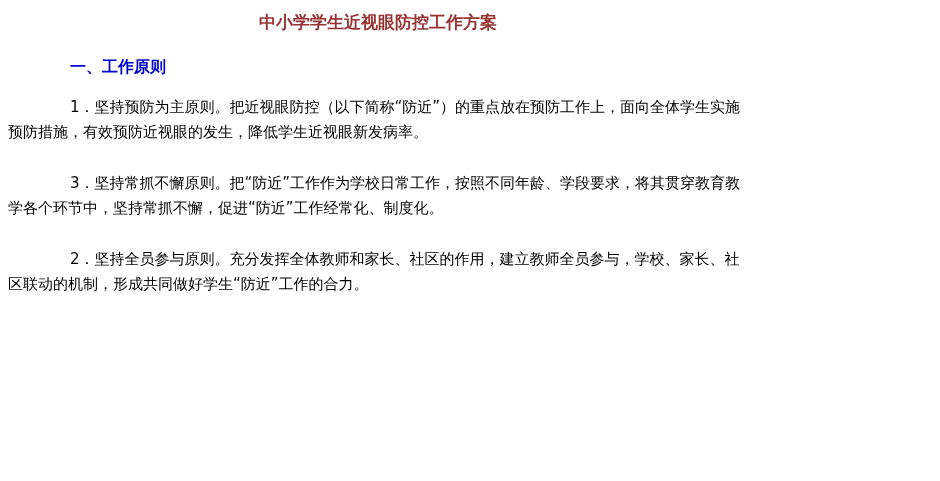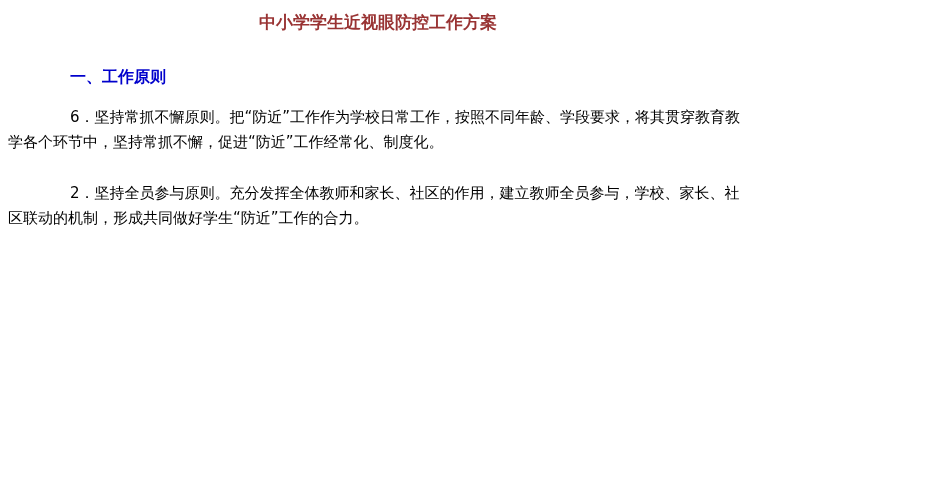--- a/index.html
+++ b/index.html
@@ -28,38 +28,39 @@
   .para {
     font-size: 15px;
     line-height: 25px;
     text-indent: 62px;
     color: var(--body, #000000);
   }
   .intro {
     margin: 23px 0 0 0;
   }
   .section-heading {
-    margin: 29px 0 16px 0;
+    margin: 19px 0 16px 0;
     font-size: 16px;
     font-weight: bold;
     line-height: 25px;
     text-indent: 62px;
     color: var(--heading, #0000CC);
   }
   .item {
     margin: 16px 0 26px 0;
   }
 </style>
 </head>
 <body>
 
 <div class="doc">
   <h1 class="doc-title">中小学学生近视眼防控工作方案</h1>
 
 
   <h2 class="section-heading">一、工作原则</h2>
 
+  <p class="para item">1．坚持预防为主原则。把近视眼防控（以下简称“防近”）的重点放在预防工作上，面向全体学生实施预防措施，有效预防近视眼的发生，降低学生近视眼新发病率。</p>
 
 
-  <p class="para item">6．坚持常抓不懈原则。把“防近”工作作为学校日常工作，按照不同年龄、学段要求，将其贯穿教育教学各个环节中，坚持常抓不懈，促进“防近”工作经常化、制度化。</p>
+  <p class="para item">3．坚持常抓不懈原则。把“防近”工作作为学校日常工作，按照不同年龄、学段要求，将其贯穿教育教学各个环节中，坚持常抓不懈，促进“防近”工作经常化、制度化。</p>
 
   <p class="para item">2．坚持全员参与原则。充分发挥全体教师和家长、社区的作用，建立教师全员参与，学校、家长、社区联动的机制，形成共同做好学生“防近”工作的合力。</p>
 </div>
 
 </body></html>

